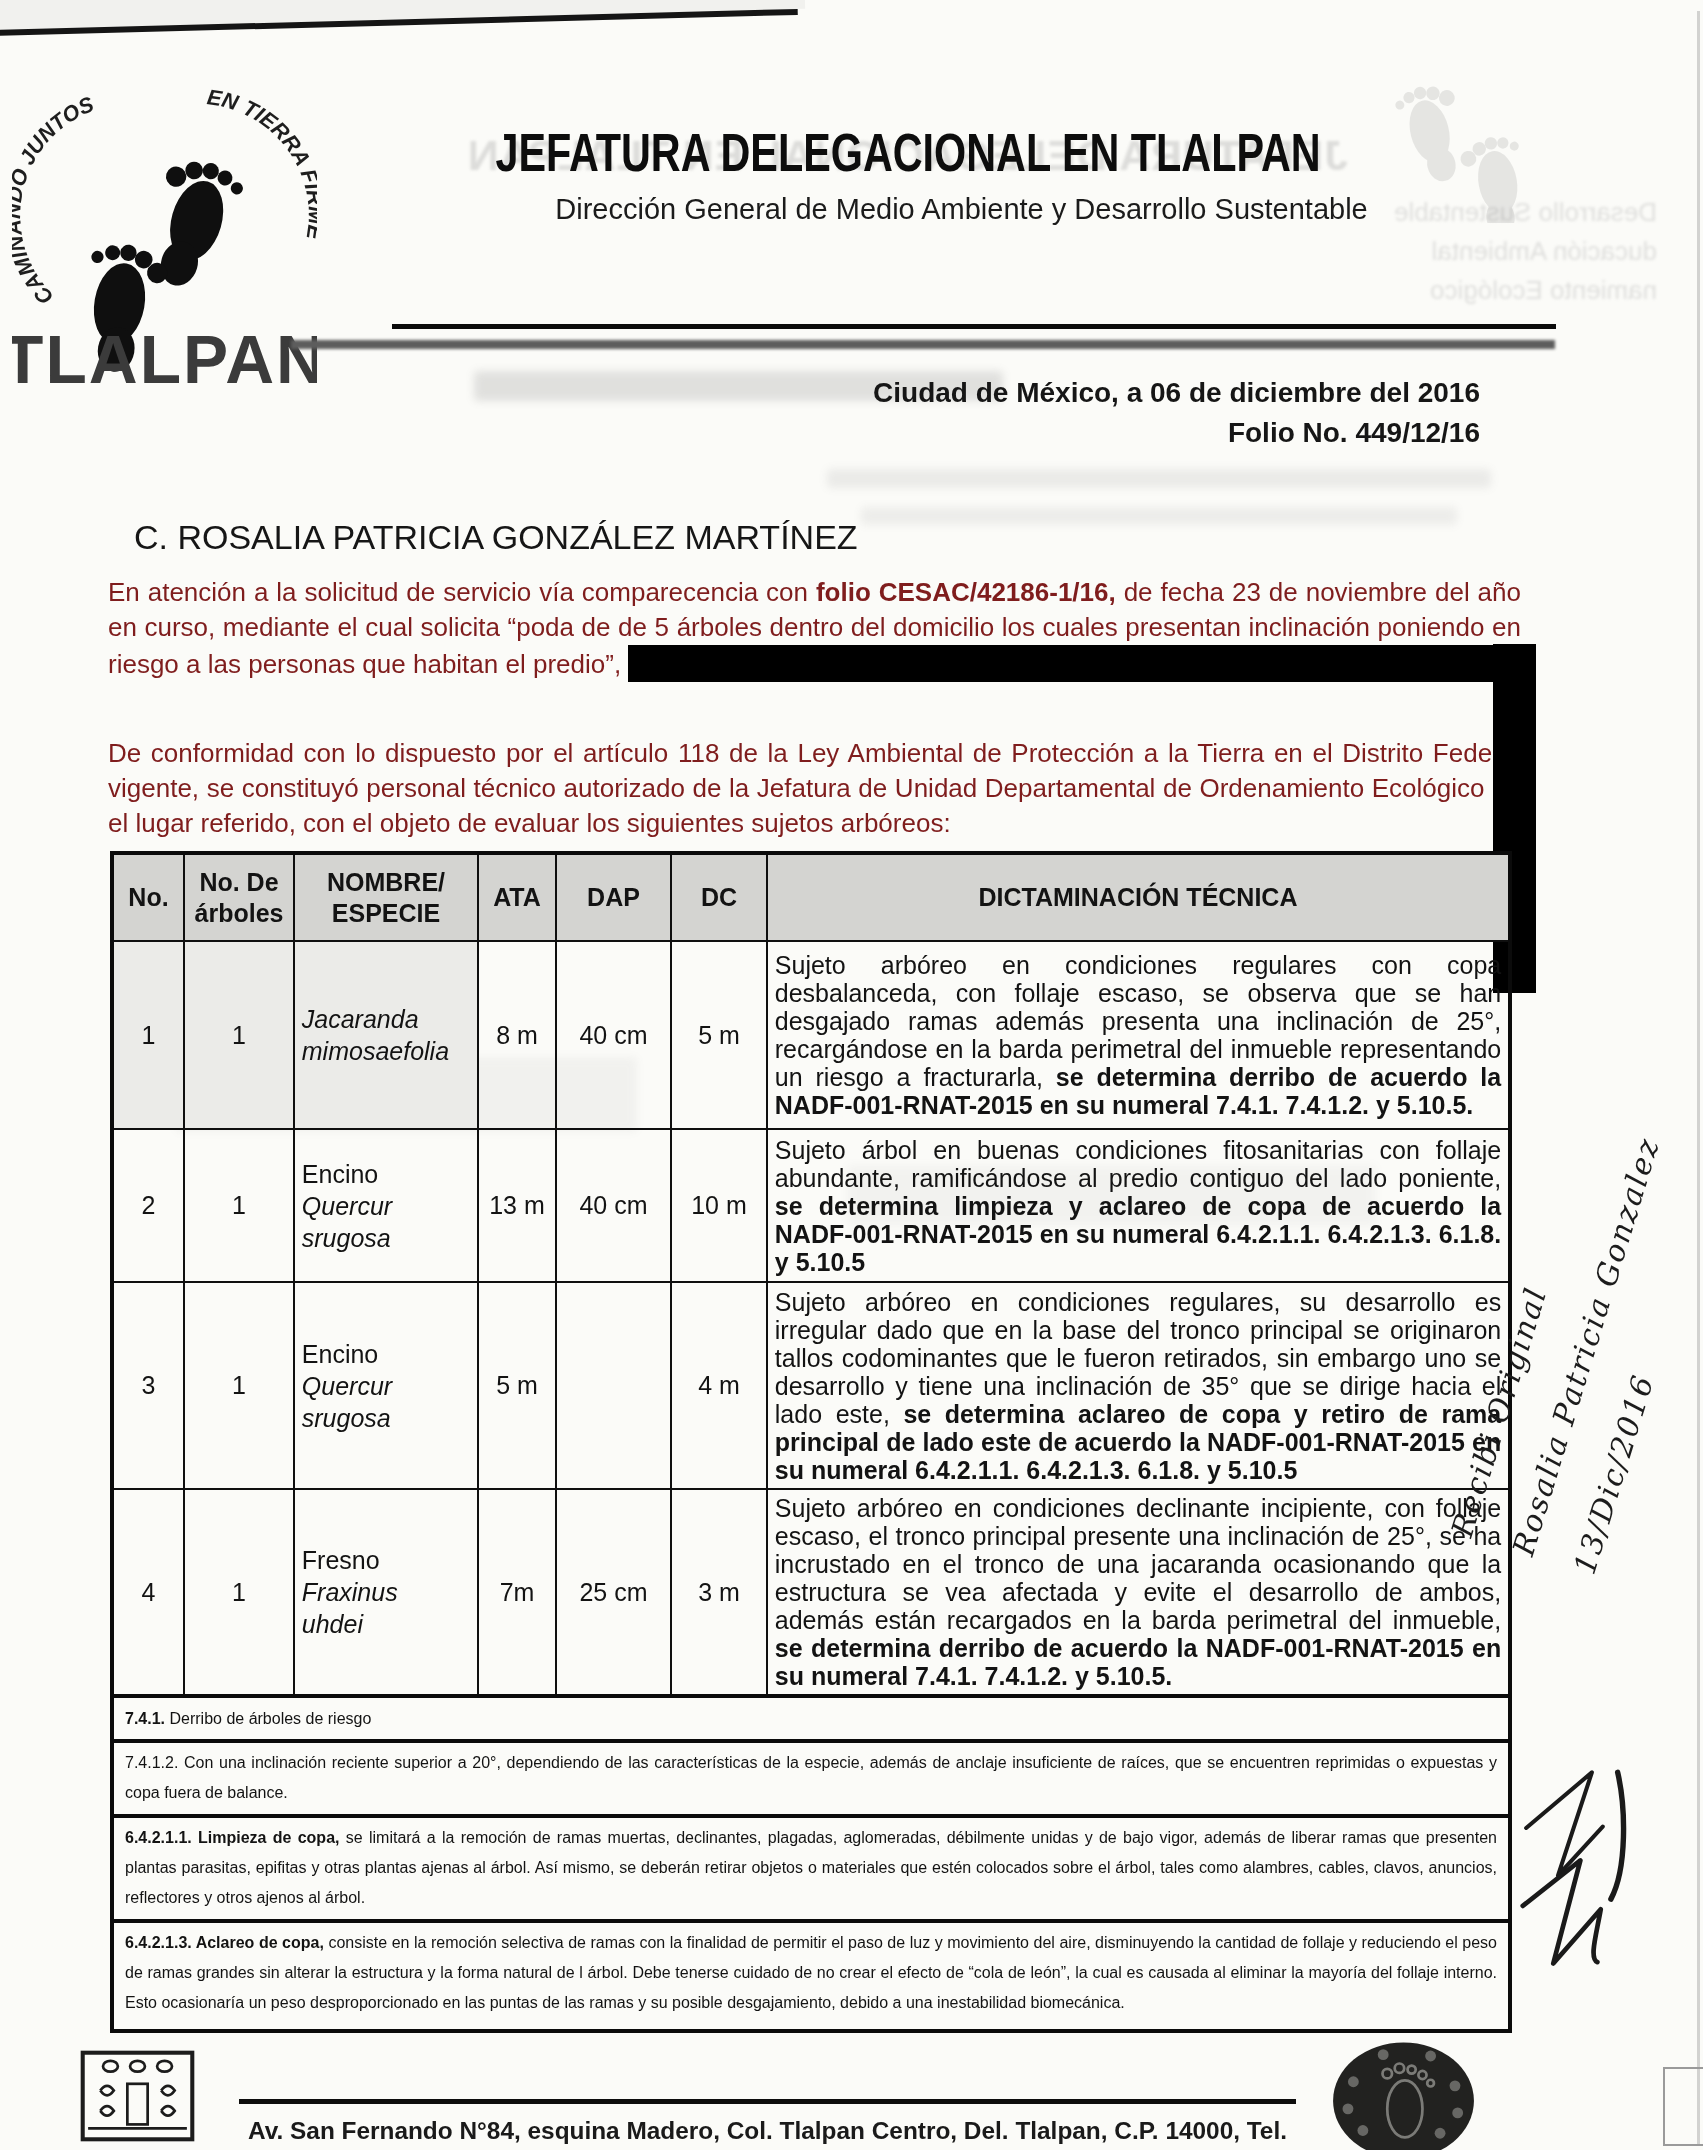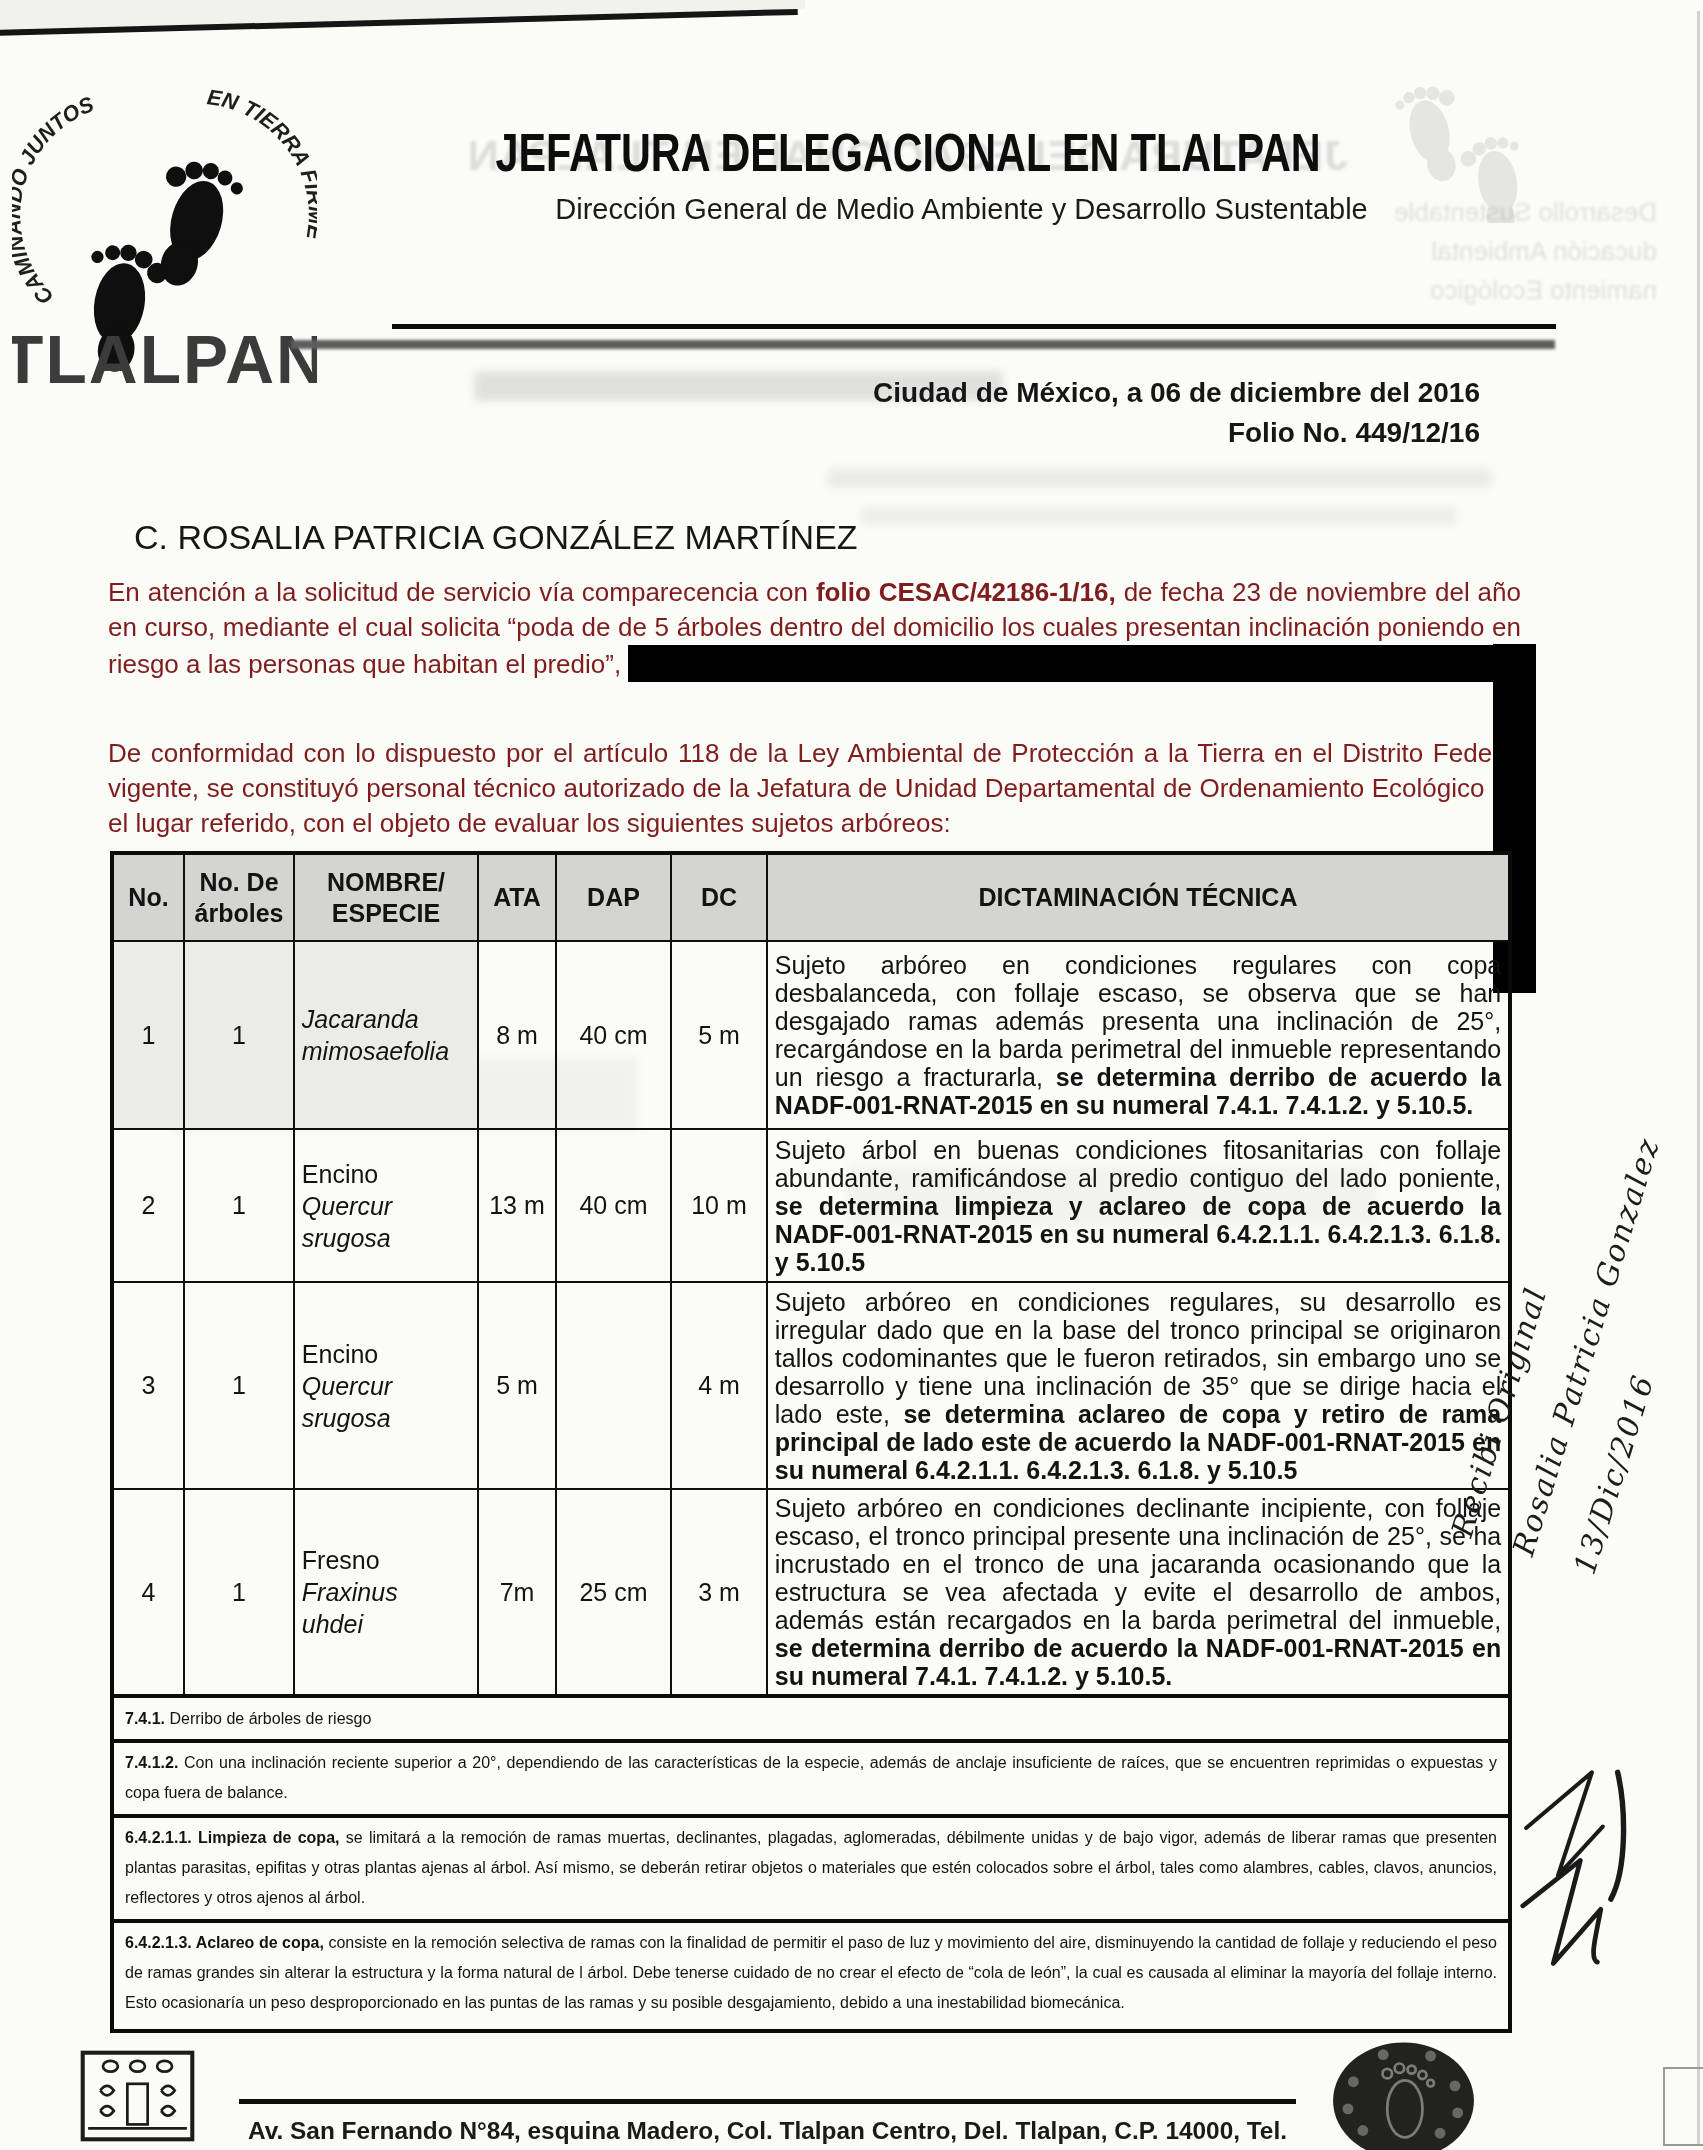--- a/index.html
+++ b/index.html
@@ -235,21 +235,21 @@
           </td>
       <td class="c">7m</td>
       <td class="c">25 cm</td>
       <td class="c">3 m</td>
       <td class="dict"><span>Sujeto arbóreo en condiciones declinante incipiente, con follaje escaso, el tronco principal presente una inclinación de 25°, se ha incrustado en el tronco de una jacaranda ocasionando que la estructura se vea afectada y evite el desarrollo de ambos, además están recargados en la barda perimetral del inmueble, </span><span style="font-weight: bold;">se determina derribo de acuerdo la NADF-001-RNAT-2015 en su numeral  7.4.1. 7.4.1.2. y  5.10.5.</span></td>
     </tr>
     <tr class="note-row" style="height:42px">
       <td colspan="7"><span style="font-weight: bold;">7.4.1.</span><span> Derribo de árboles de riesgo</span></td>
     </tr>
     <tr class="note-row" style="height:65px">
-      <td colspan="7"><span style="font-weight: bold;">7.4.1.2.</span><span> Con una inclinación reciente superior a 20°, dependiendo de las características de la especie, además de anclaje insuficiente de raíces, que se encuentren reprimidas o expuestas y copa fuera de balance.</span></td>
+      <td colspan="7"><span style="font-weight: normal;">7.4.1.2.</span><span> Con una inclinación reciente superior a 20°, dependiendo de las características de la especie, además de anclaje insuficiente de raíces, que se encuentren reprimidas o expuestas y copa fuera de balance.</span></td>
     </tr>
     <tr class="note-row" style="height:81px">
       <td colspan="7"><span style="font-weight: bold;">6.4.2.1.1. Limpieza de copa,</span><span> se limitará a la remoción de ramas muertas, declinantes, plagadas, aglomeradas, débilmente unidas y de bajo vigor, además de liberar ramas que presenten plantas parasitas, epifitas y otras plantas ajenas al árbol. Así mismo, se deberán retirar objetos o materiales que estén colocados sobre el árbol, tales como alambres, cables, clavos, anuncios, reflectores y otros ajenos al árbol.</span></td>
     </tr>
     <tr class="note-row" style="height:110px">
       <td colspan="7"><span style="font-weight: bold;">6.4.2.1.3. Aclareo de copa,</span><span> consiste en la remoción selectiva de ramas con la finalidad de permitir el paso de luz y movimiento del aire, disminuyendo la cantidad de follaje y reduciendo el peso de ramas grandes sin alterar la estructura y la forma natural de l árbol. Debe tenerse cuidado de no crear el efecto de “cola de león”, la cual es causada al eliminar la mayoría  del follaje interno. Esto ocasionaría un peso desproporcionado en las puntas de las ramas y su posible desgajamiento, debido a una inestabilidad biomecánica.</span></td>
     </tr>
   </tbody>
     </table>
 

